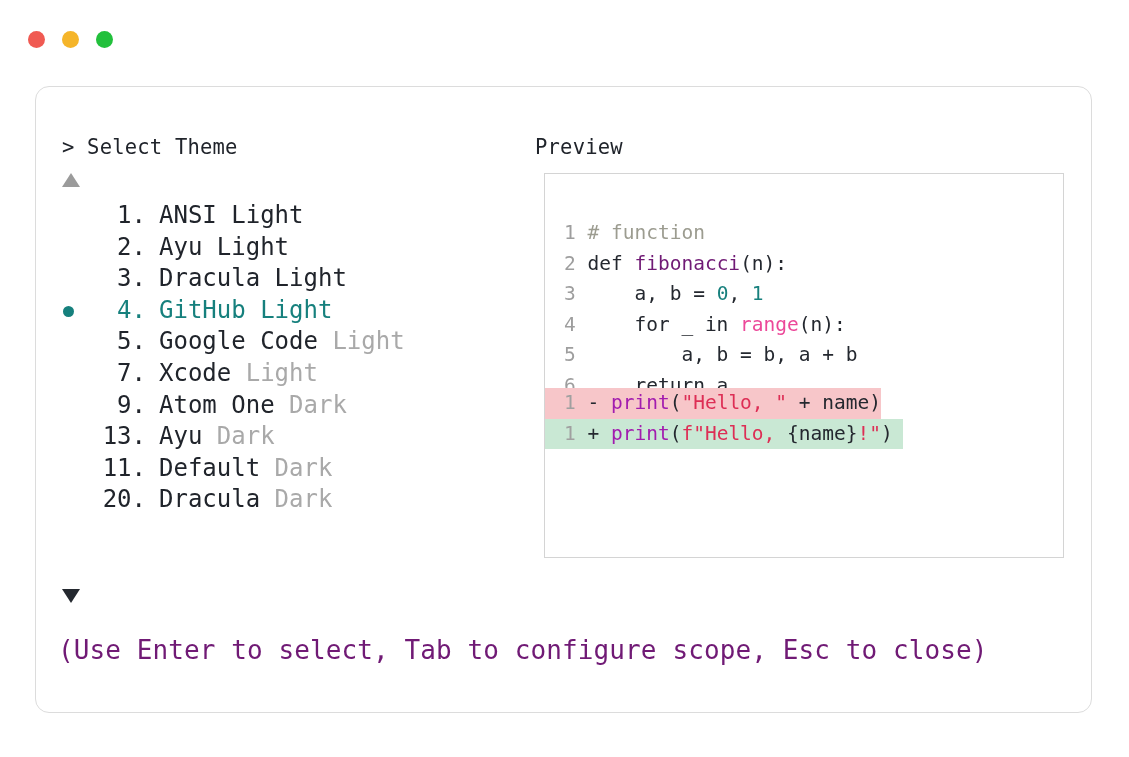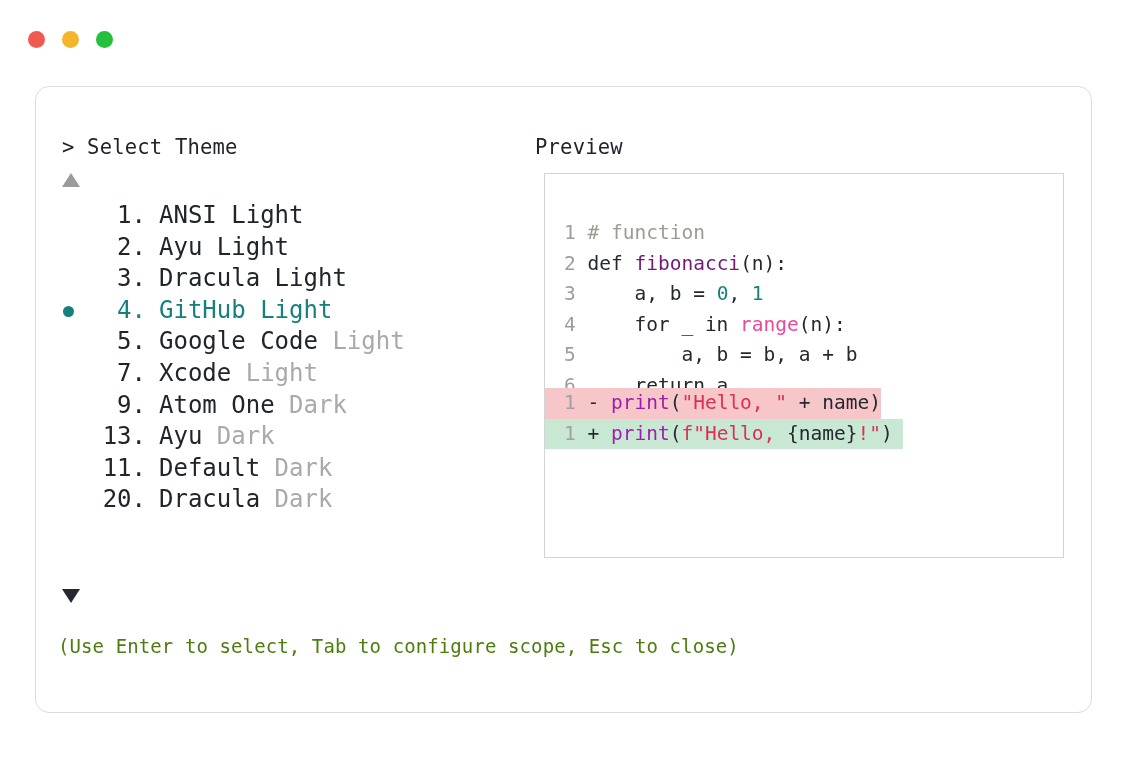--- a/index.html
+++ b/index.html
@@ -159,22 +159,22 @@
   .diff .sig { color: #24282f; }
   .diff .bif { color: #a21caf; }
   .diff .str { color: #dd2e55; }
   .diff .pun { color: #24282f; }
 
   
   .footer-hint {
     position: absolute;
     left: 22px;
     top: 548px;
-    font-size: 19px;
-    color: #4d7c0f;
+    font-size: 26px;
+    color: #701a75;
     white-space: pre;
     letter-spacing: 0.1px;
   }
 </style>
 </head>
 <body>
 
 <div class="window-dots">
   <span class="dot" style="background: rgb(240, 90, 82);"></span>
   <span class="dot" style="background: rgb(245, 181, 42);"></span>

